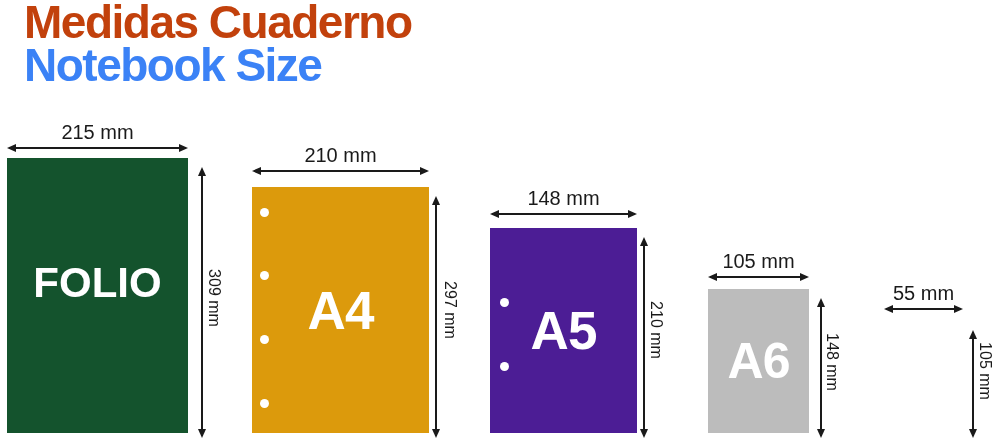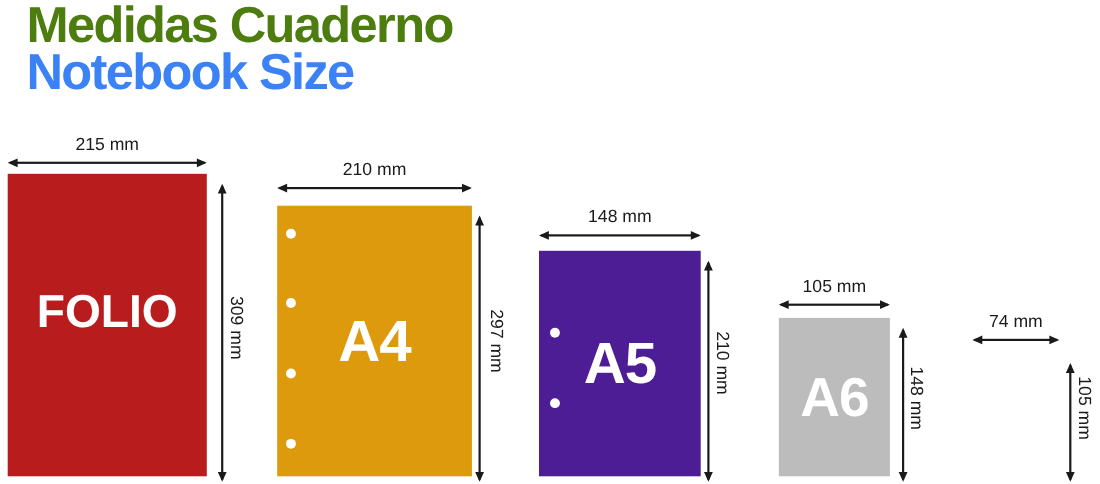--- a/index.html
+++ b/index.html
@@ -10,21 +10,21 @@
     position:relative;
     width:1000px; height:440px;
     background:#ffffff;
     overflow:hidden;
   }
 
   
   .header { position:absolute; left:24px; top:0px; }
   .title {
     font-size:46px; font-weight:700; line-height:44px;
-    letter-spacing:-1.5px; color:#4d7c0f; white-space:nowrap;
+    letter-spacing:-1.5px; color:#c2410c; white-space:nowrap;
   }
   .subtitle {
     font-size:46px; font-weight:700; line-height:42px;
     letter-spacing:-1.5px; color:#3b82f6; white-space:nowrap;
   }
 
   
   .nb { position:absolute; inset:0; }
 
   .nb .sheet {
@@ -73,21 +73,21 @@
   .dim-v .line { position:absolute; top:2px; bottom:2px; left:3.8px; width:1.5px; background:#1a1a1a; }
   .dim-v .head-t { position:absolute; top:0; left:0; width:0; height:0;
     border-left:4.5px solid transparent; border-right:4.5px solid transparent; border-bottom:9px solid #1a1a1a; }
   .dim-v .head-b { position:absolute; bottom:0; left:0; width:0; height:0;
     border-left:4.5px solid transparent; border-right:4.5px solid transparent; border-top:9px solid #1a1a1a; }
 
   
   .w-label {
     position:absolute;
     left:var(--sx); top:calc(var(--hy) - 25px); width:var(--sw);
-    text-align:center; font-size:16px; line-height:18px; color:#1a1a1a;
+    text-align:center; font-size:20px; line-height:18px; color:#1a1a1a;
     white-space:nowrap;
   }
   .h-label {
     position:absolute;
     left:calc(var(--vlx) - 45px); top:calc(var(--vly) - 9px);
     width:90px; height:18px;
     text-align:center; font-size:16px; line-height:18px; color:#1a1a1a;
     transform:rotate(90deg); white-space:nowrap;
   }
 
@@ -108,21 +108,21 @@
     <div class="subtitle">Notebook Size</div>
   </div>
 
   <div class="nb nb-folio">
     <div class="w-label">215 mm</div>
     <div class="dim dim-h">
       <i class="line"></i>
         <i class="head-l"></i>
         <i class="head-r"></i>
     </div>
-    <div class="sheet" style="background-color: #b91c1c;">
+    <div class="sheet" style="background-color: #14532d;">
       <span class="sheet-label">FOLIO</span>
     </div>
     <div class="dim dim-v">
       <i class="line"></i>
         <i class="head-t"></i>
         <i class="head-b"></i>
     </div>
     <div class="h-label">309 mm</div>
   </div>
 
@@ -180,21 +180,21 @@
     </div>
     <div class="dim dim-v">
       <i class="line"></i>
         <i class="head-t"></i>
         <i class="head-b"></i>
     </div>
     <div class="h-label">148 mm</div>
   </div>
 
   <div class="nb nb-a7">
-    <div class="w-label">74 mm</div>
+    <div class="w-label">55 mm</div>
     <div class="dim dim-h">
       <i class="line"></i>
         <i class="head-l"></i>
         <i class="head-r"></i>
     </div>
     <div class="dim dim-v">
       <i class="line"></i>
         <i class="head-t"></i>
         <i class="head-b"></i>
     </div>

